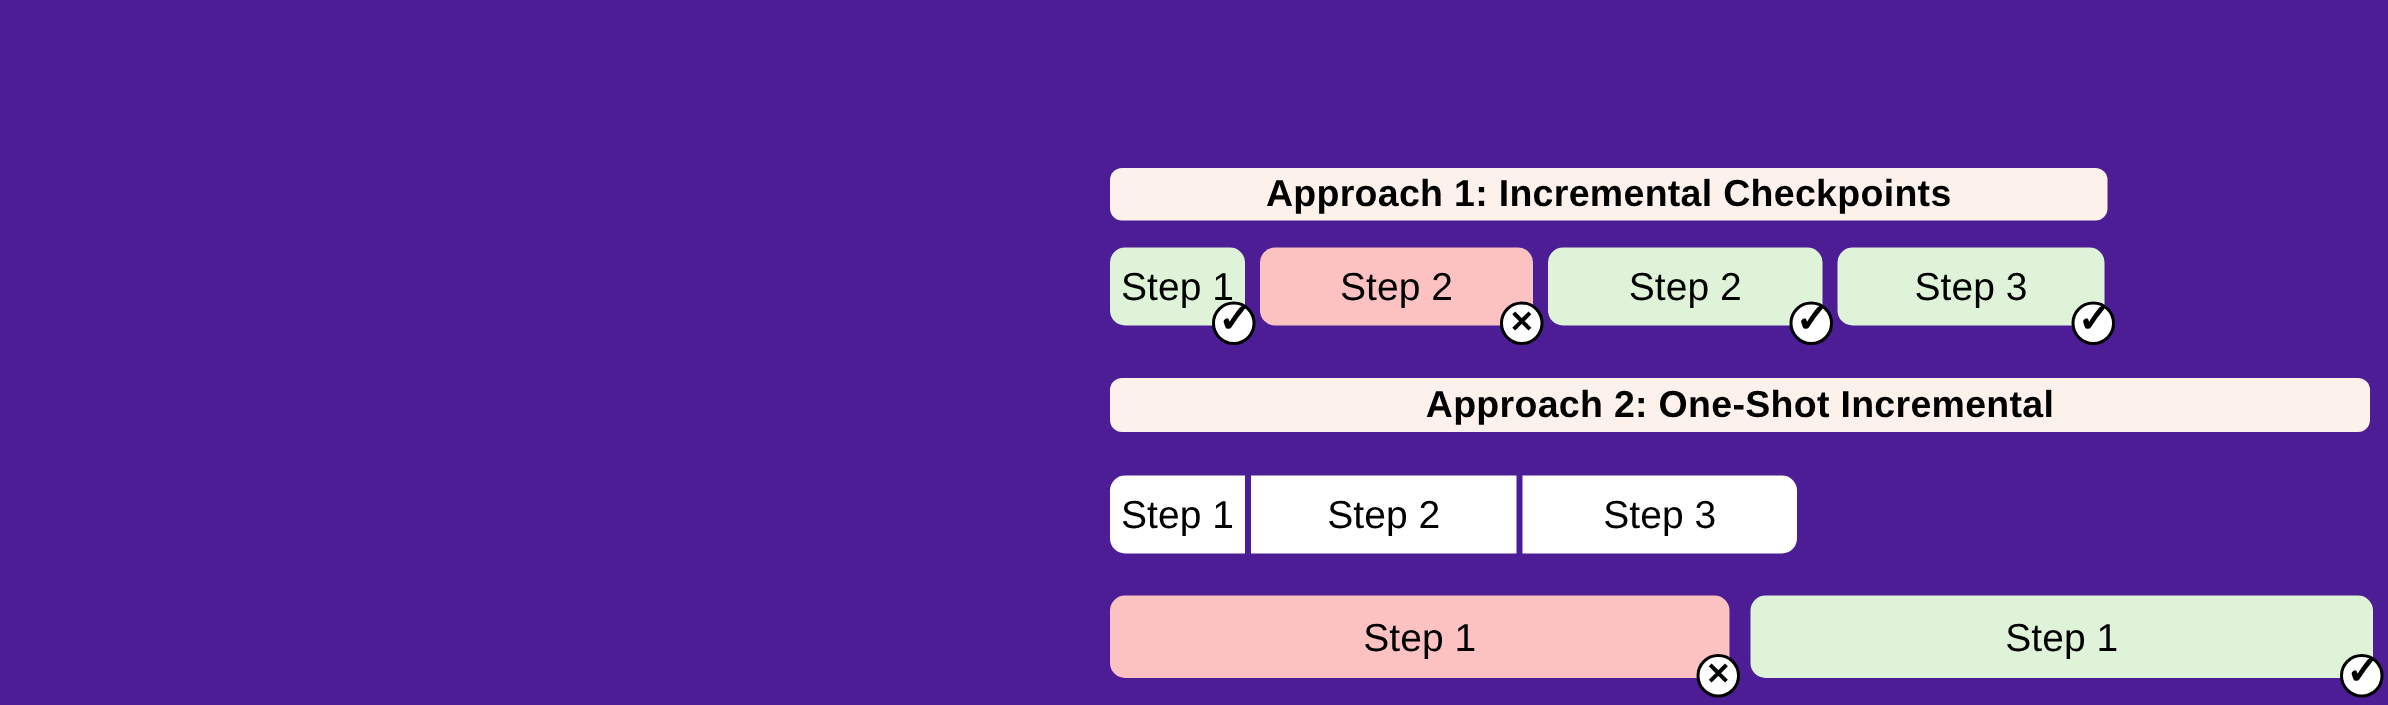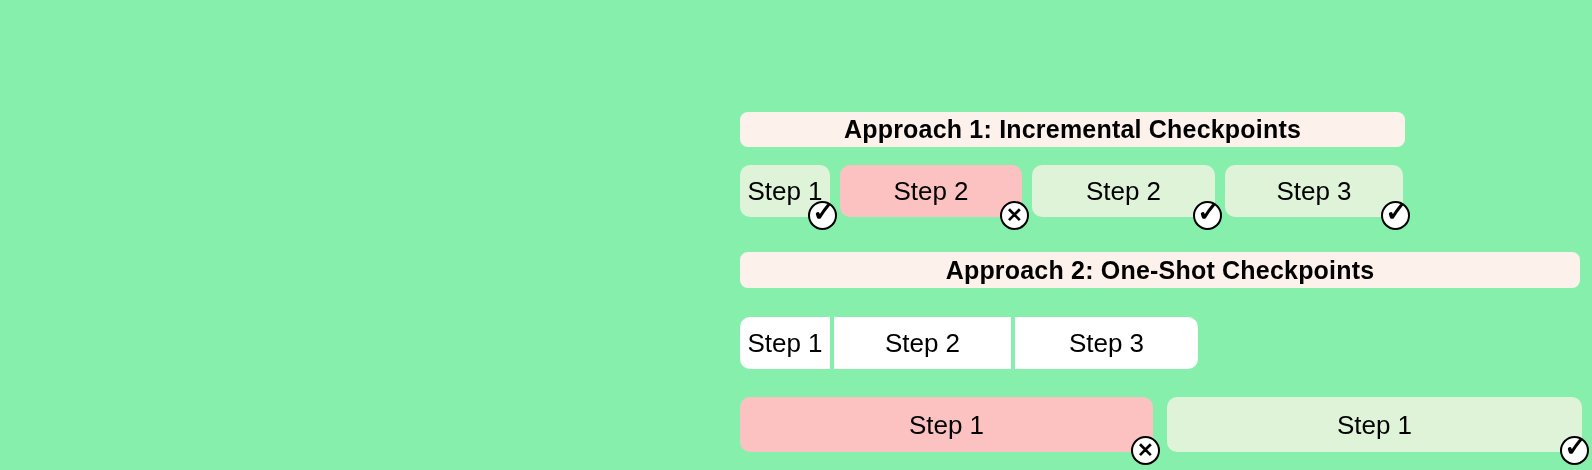--- a/index.html
+++ b/index.html
@@ -1,17 +1,17 @@
 <!DOCTYPE html>
 <html><head>
 <meta charset="utf-8">
 <style>
   html,body{margin:0;padding:0;background:#000;}
   .canvas{
-    position:relative;width:1592px;height:470px;background:#86efac;overflow:hidden;
+    position:relative;width:1592px;height:470px;background:#4c1d95;overflow:hidden;
     font-family:"Liberation Sans", sans-serif;color:#000;
   }
   .hdr{
     position:absolute;border-radius:8px;background:#fdf1ec;
     display:flex;align-items:center;justify-content:center;
     font-weight:bold;font-size:25px;letter-spacing:0.2px;
   }
   .stepbox{
     position:absolute;border-radius:10px;
     display:flex;align-items:center;justify-content:center;
@@ -71,21 +71,21 @@
   </div>
 
   <div class="stepbox green" style="left:1225px;top:165px;width:178px;height:52px;">
     <span>Step 3</span>
     <span class="badge">
       <span class="glyph check">✓</span>
     </span>
   </div>
 
   <div class="hdr" style="left:740px;top:252px;width:840px;height:36px;">
-    <span>Approach 2: One-Shot Checkpoints</span>
+    <span>Approach 2: One-Shot Incremental</span>
   </div>
 
   <div class="planrow" style="left:740px;top:317px;">
     <div class="plancell first" style="width:90px;">
       <span>Step 1</span>
     </div>
     <div class="plancell" style="width:177px;">
       <span>Step 2</span>
     </div>
     <div class="plancell last" style="width:183px;">

